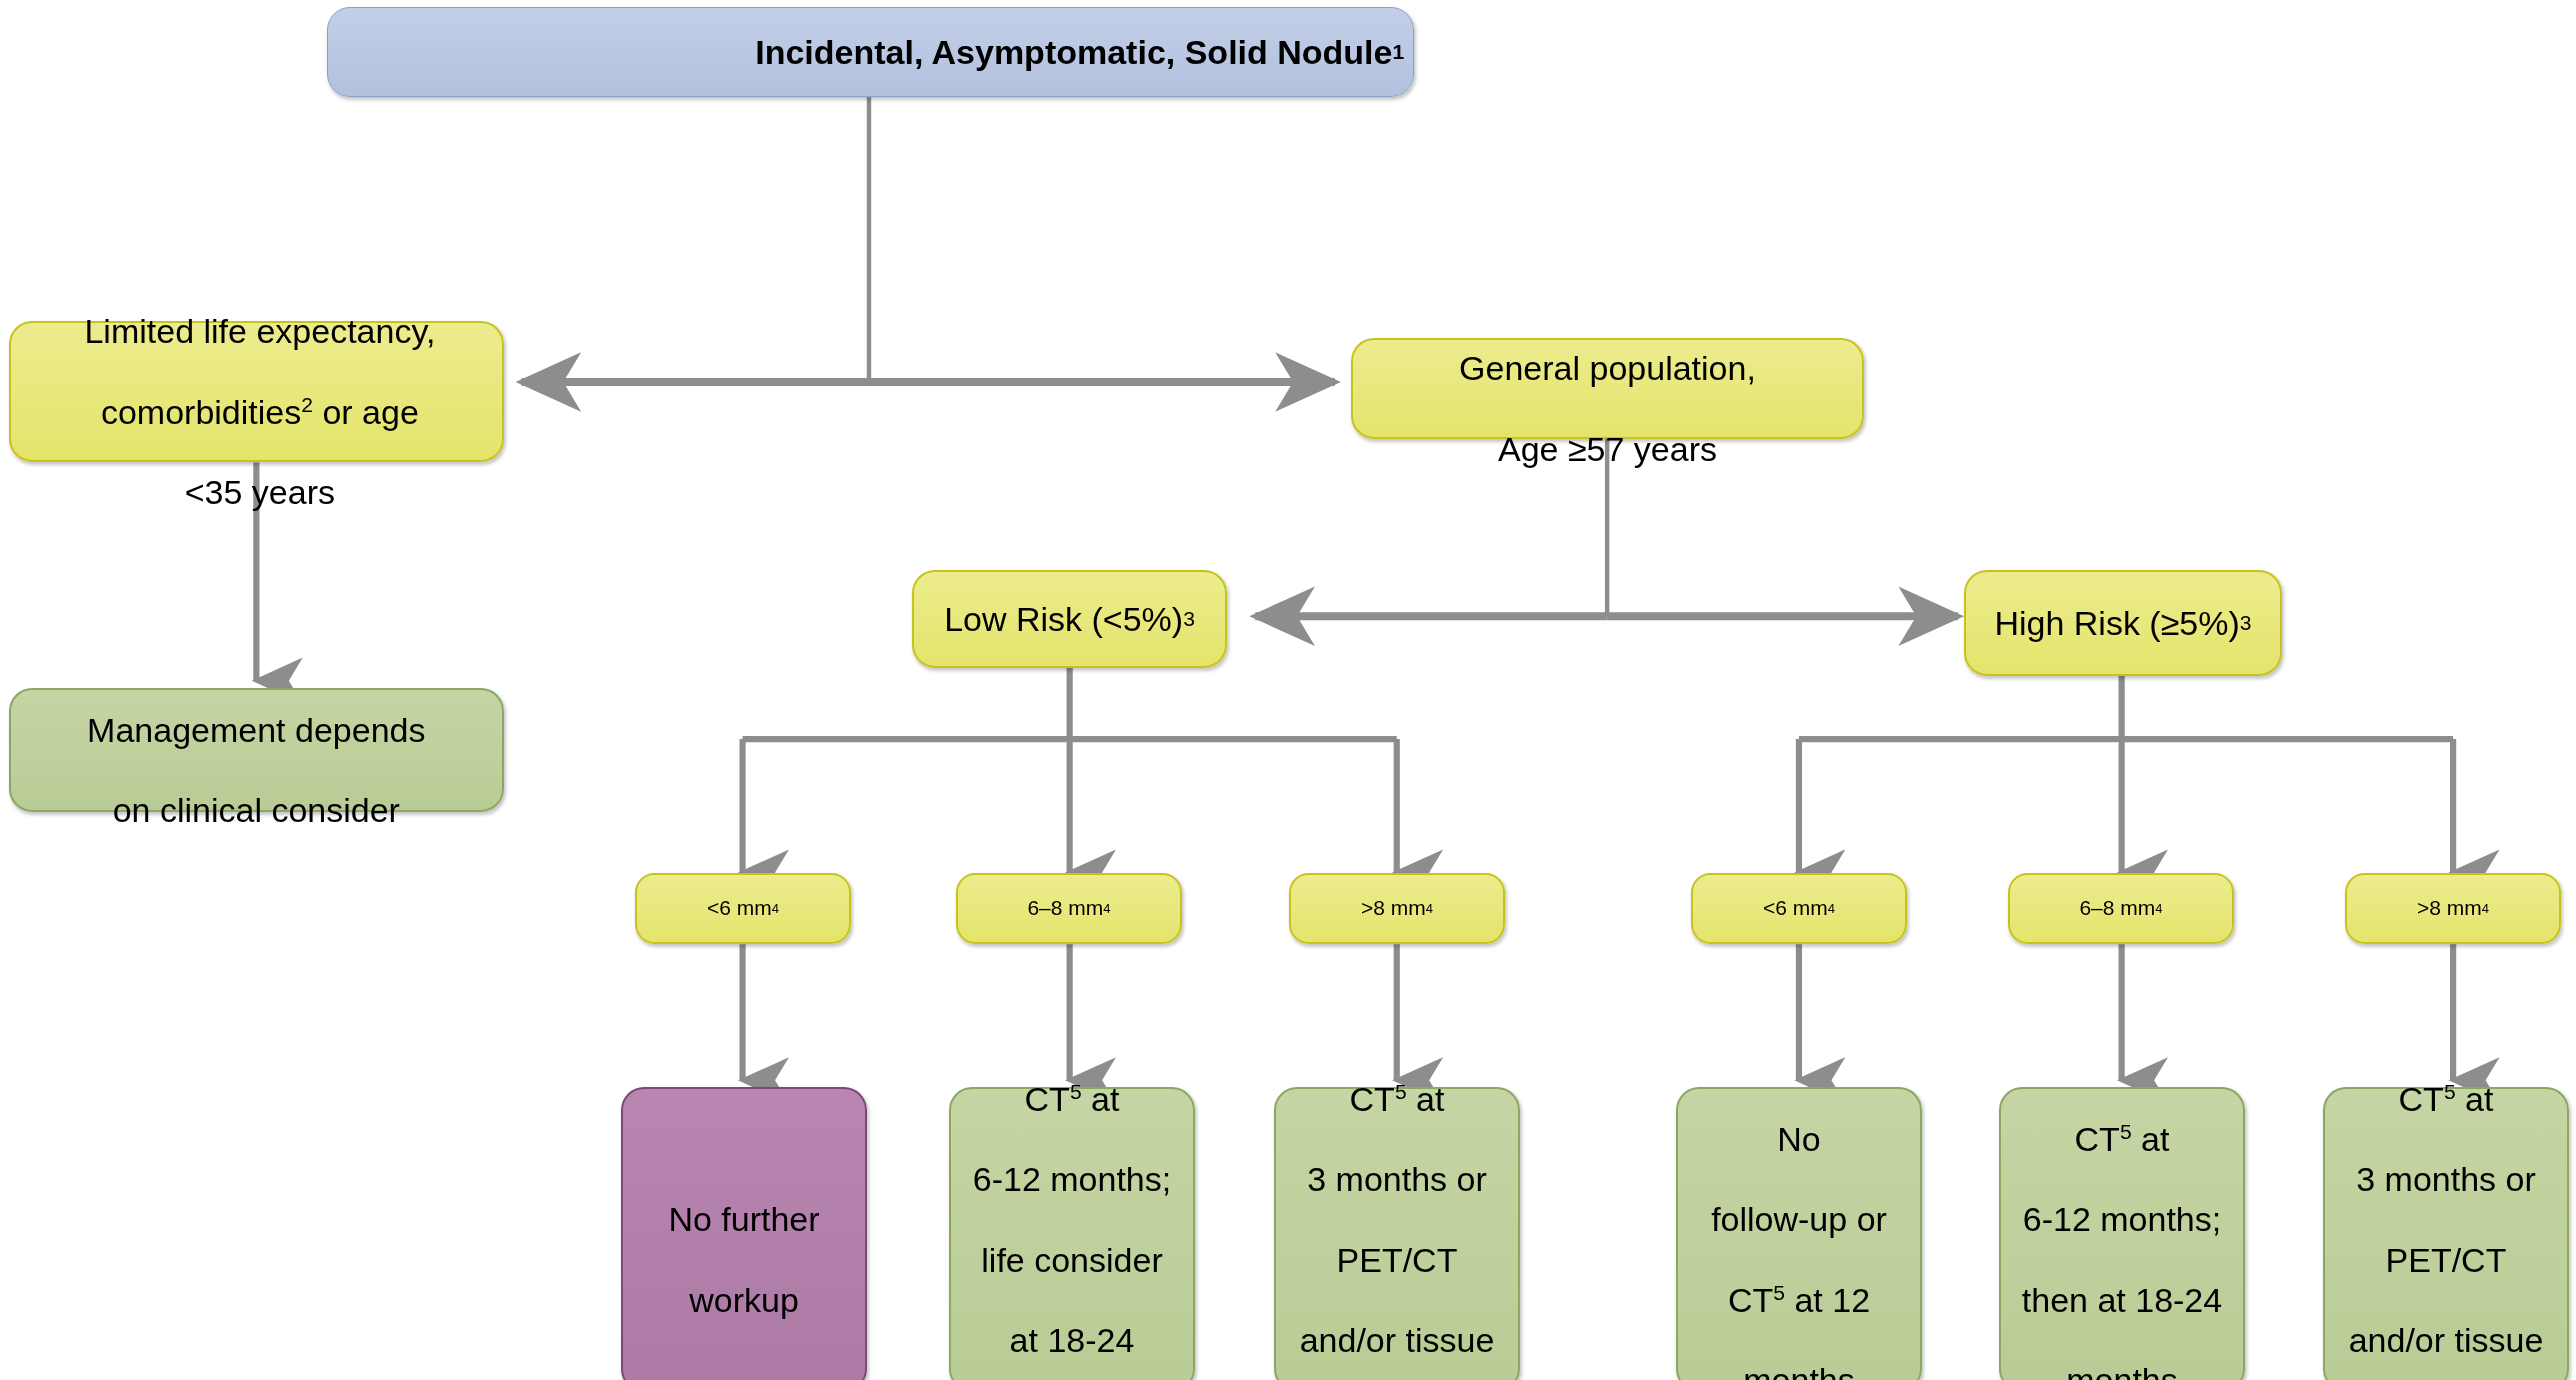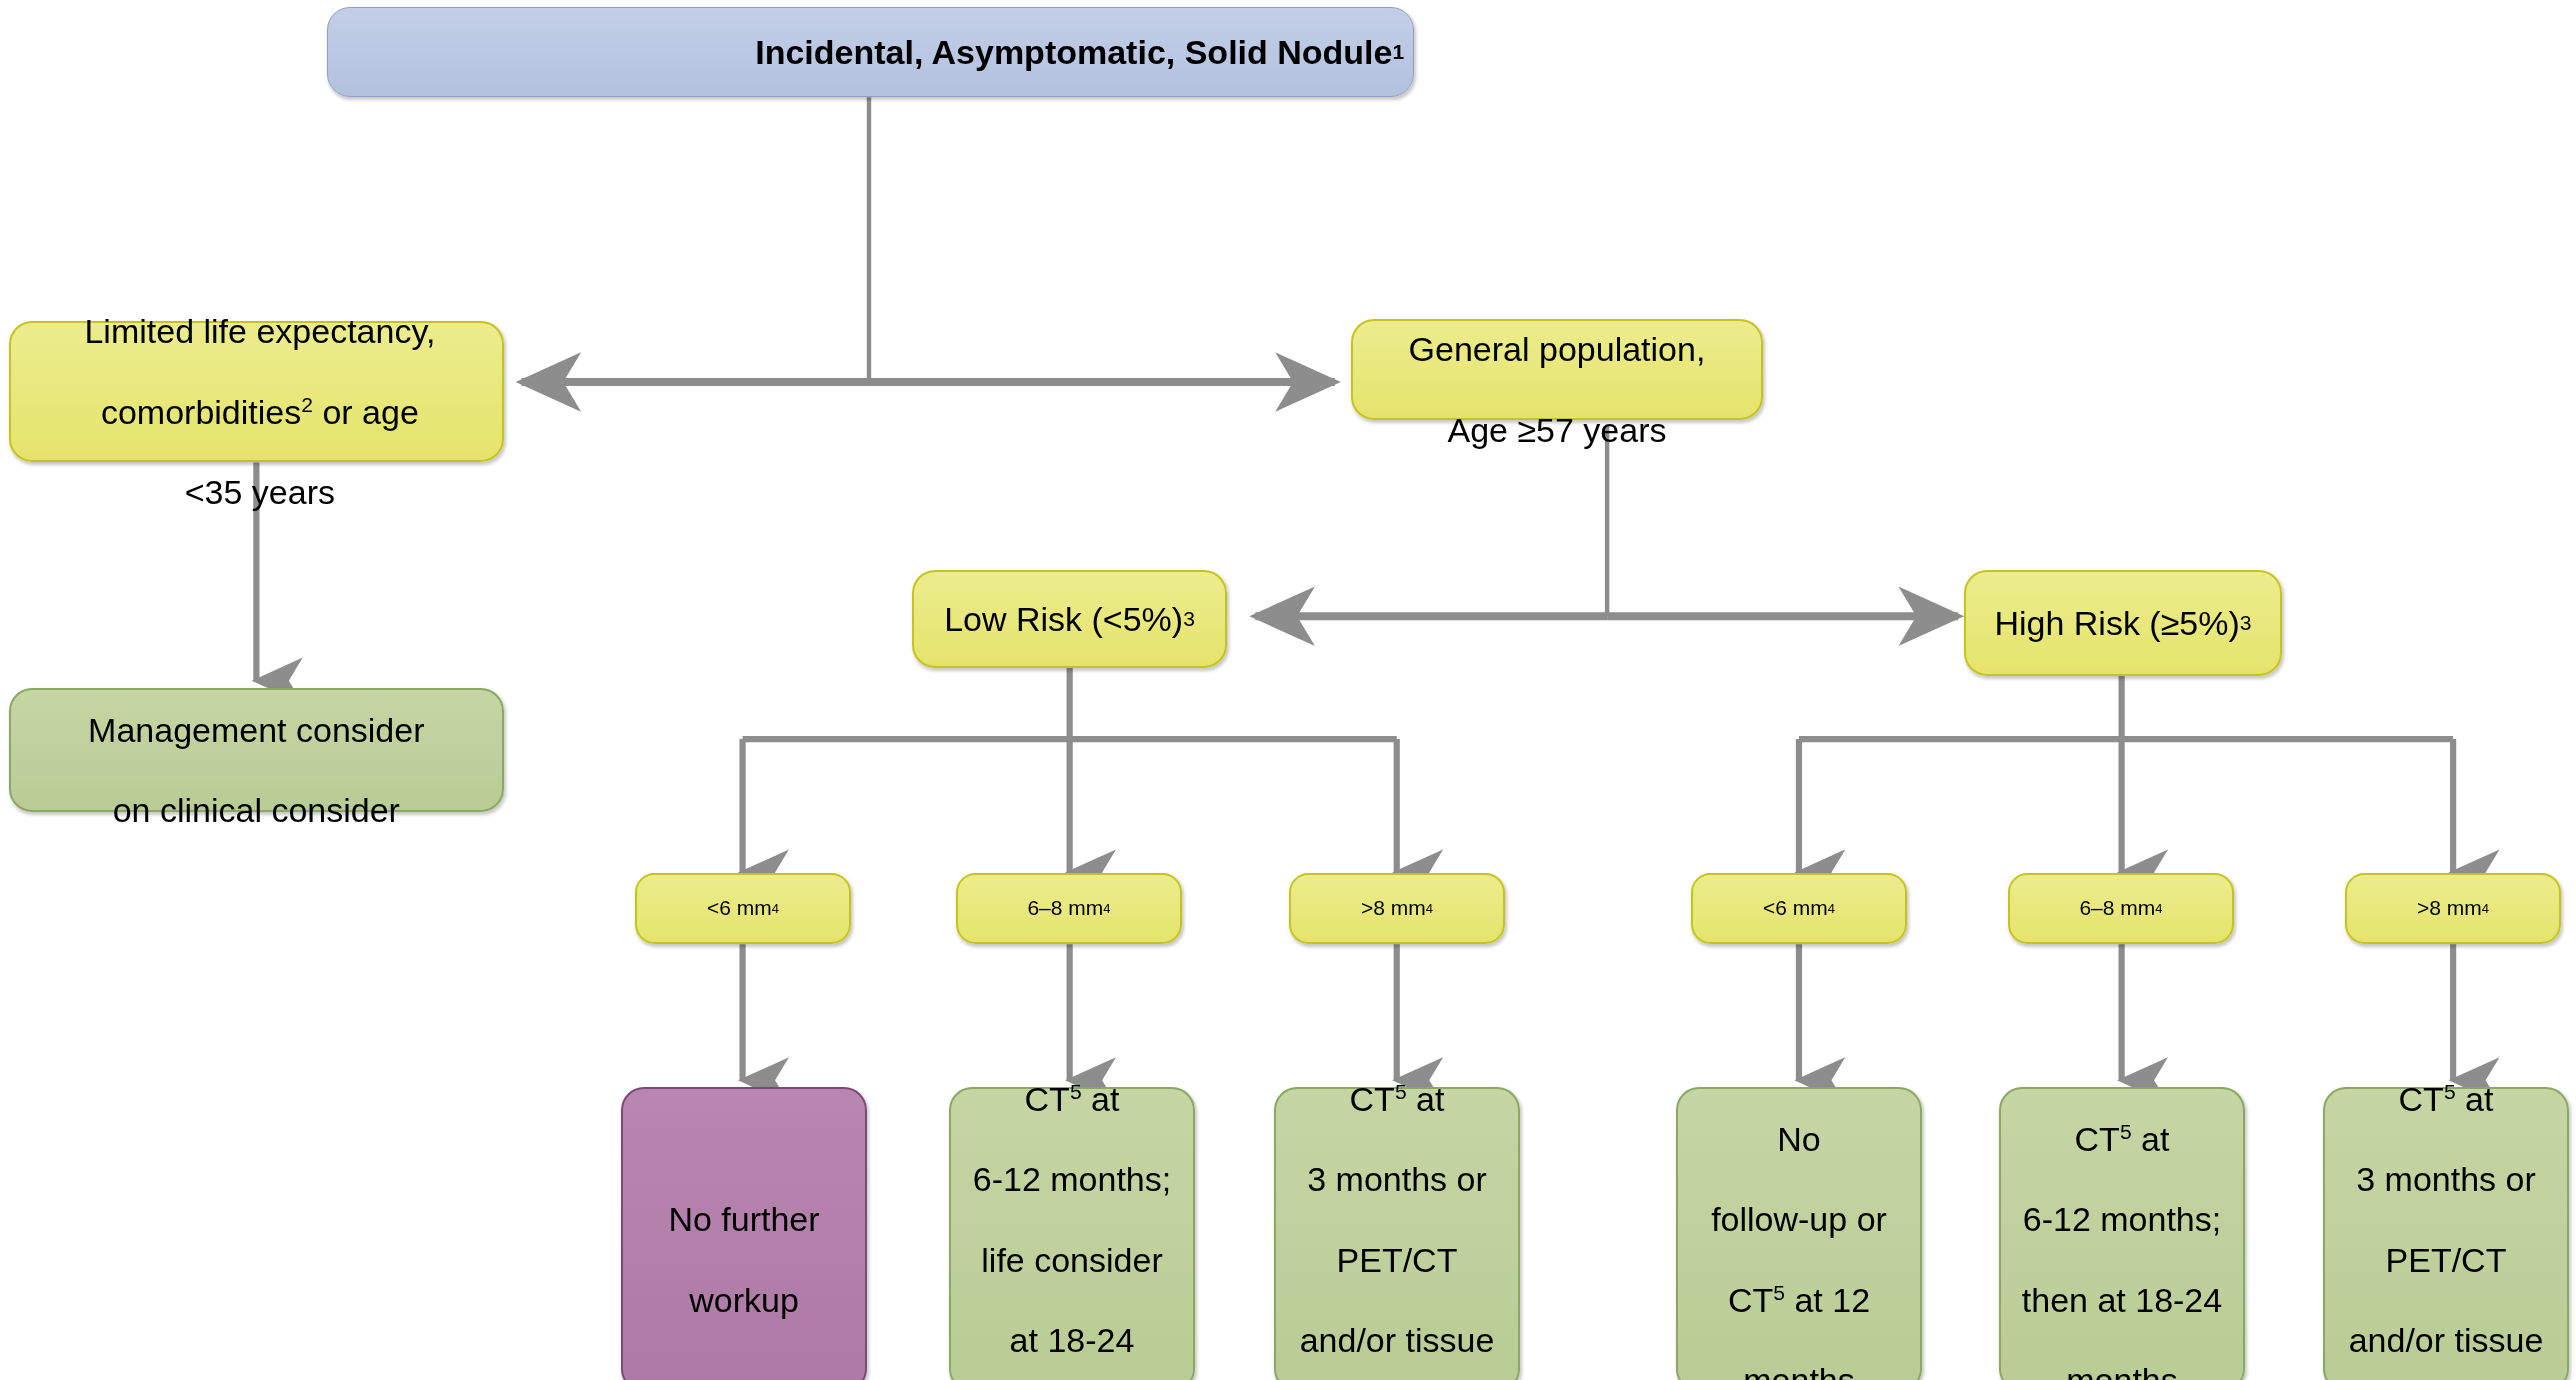--- a/index.html
+++ b/index.html
@@ -140,30 +140,30 @@
   </div>
 
   <div class="node node-yellow" style="left:8.8px; top:321px; width:495px; height:141px;padding-left:16px;">
     <div>
       <span>Limited life expectancy,</span><br>
       <span>comorbidities</span><sup>2</sup><span> or age</span><br>
       <span>&lt;35 years</span>
     </div>
   </div>
 
-  <div class="node node-yellow" style="left:1351px; top:319px; width:412px; height:101px;">
+  <div class="node node-yellow" style="left:1351px; top:338px; width:513px; height:101px;">
     <div>
       <span>General population,</span><br>
       <span>Age ≥57 years</span>
     </div>
   </div>
 
   <div class="node node-green" style="left:8.8px; top:688px; width:495px; height:124px;">
     <div>
-      <span>Management consider</span><br>
+      <span>Management depends</span><br>
       <span>on clinical consider</span>
     </div>
   </div>
 
   <div class="node node-yellow" style="left:912px; top:570px; width:315px; height:98px;">
     <span>Low Risk (&lt;5%)</span><sup>3</sup>
   </div>
 
   <div class="node node-yellow" style="left:1964px; top:570px; width:318px; height:106px;">
     <span>High Risk (≥5%)</span><sup>3</sup>

